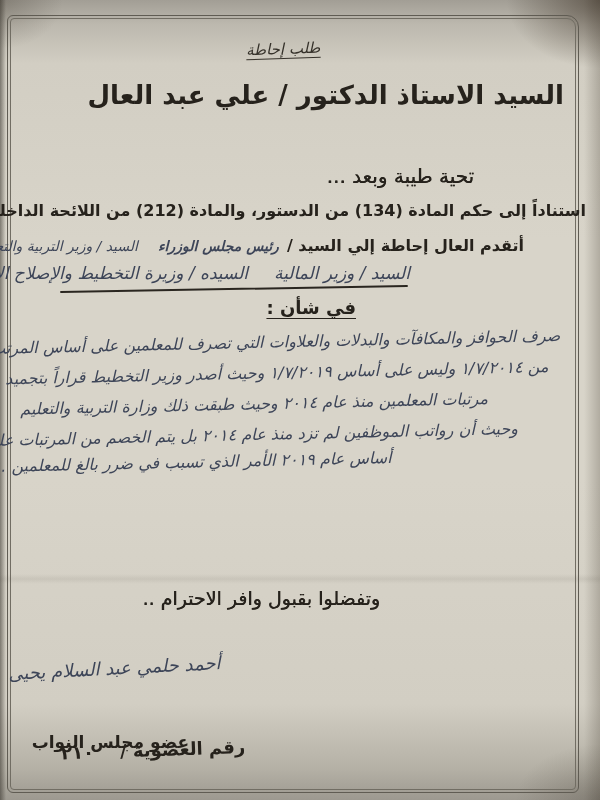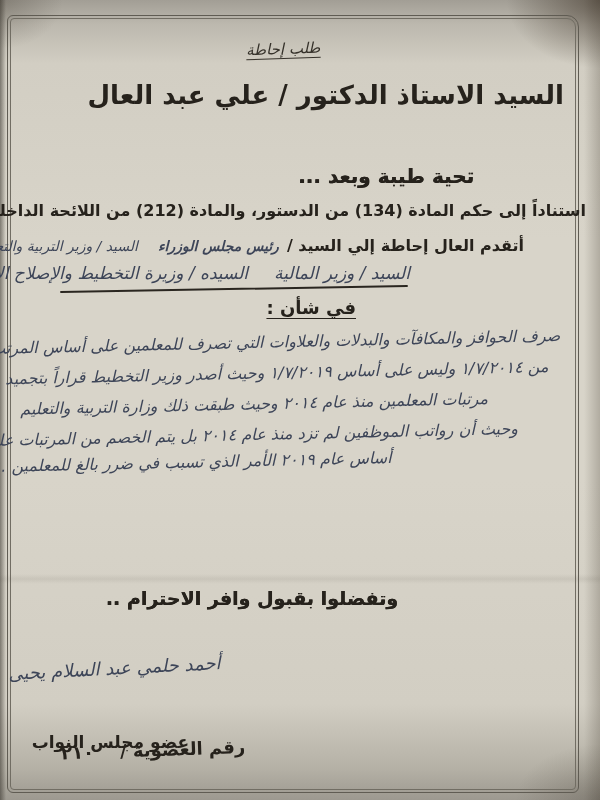--- a/index.html
+++ b/index.html
@@ -23,21 +23,21 @@
   }
   .crease{
     position:absolute;left:0;top:574px;width:100%;height:10px;
     background:linear-gradient(180deg, rgba(90,85,75,0) 0%, rgba(90,85,75,0.10) 50%, rgba(90,85,75,0) 100%);
   }
   .t{
     position:absolute;direction:rtl;white-space:nowrap;
     color:#26221c;line-height:1.25;
   }
   .pb{font-weight:bold;}
-  .deco{font-weight:bold;text-shadow:0.4px 0 currentColor;text-align:center;}
+  .deco{font-weight:normal;text-shadow:0.4px 0 currentColor;text-align:center;}
   .hand{
     color:#3d4558;font-style:italic;
   }
   .hand-black{
     color:#35312a;font-style:italic;
   }
   .body-line{
     font-size:16px;transform-origin:right center;transform:rotate(-1.3deg);
     letter-spacing:0.3px;
   }
@@ -79,21 +79,21 @@
   <div class="pen-underline"></div>
 
   <div class="t pb u" style="top:297px;right:244px;font-size:18px;">في شأن :</div>
 
   <div class="t hand body-line" style="top:326px;right:40px;">صرف الحوافز والمكافآت والبدلات والعلاوات التي تصرف للمعلمين على أساس المرتب</div>
   <div class="t hand body-line" style="top:357px;right:52px;">من ١/٧/٢٠١٤ وليس على أساس ١/٧/٢٠١٩ وحيث أصدر وزير التخطيط قراراً بتجميد</div>
   <div class="t hand body-line" style="top:389px;right:112px;">مرتبات المعلمين منذ عام ٢٠١٤ وحيث طبقت ذلك وزارة التربية والتعليم</div>
   <div class="t hand body-line" style="top:419px;right:82px;">وحيث أن رواتب الموظفين لم تزد منذ عام ٢٠١٤ بل يتم الخصم من المرتبات على</div>
   <div class="t hand body-line" style="top:448px;right:208px;">أساس عام ٢٠١٩ الأمر الذي تسبب في ضرر بالغ للمعلمين .</div>
 
-  <div class="t deco" style="top:587px;right:202px;font-size:19px;">وتفضلوا بقبول وافر الاحترام ..</div>
+  <div class="t deco" style="top:587px;right:220px;font-size:19px;">وتفضلوا بقبول وافر الاحترام ..</div>
 
 
   <div class="t hand" style="top:652px;right:380px;font-size:18px;transform:rotate(-3deg);transform-origin:right center;">أحمد حلمي عبد السلام يحيى</div>
 
   <div class="t pb" style="top:695px;right:411px;font-size:17px;margin-top:37px;">عضو مجلس النواب</div>
 
   <div class="t pb" style="top:736px;right:355px;font-size:18px;transform:rotate(-2deg);transform-origin:right center;">
     <span>رقم العضوية /</span><span class="gap-l"></span><span>٢١٠</span>
   </div>
 

